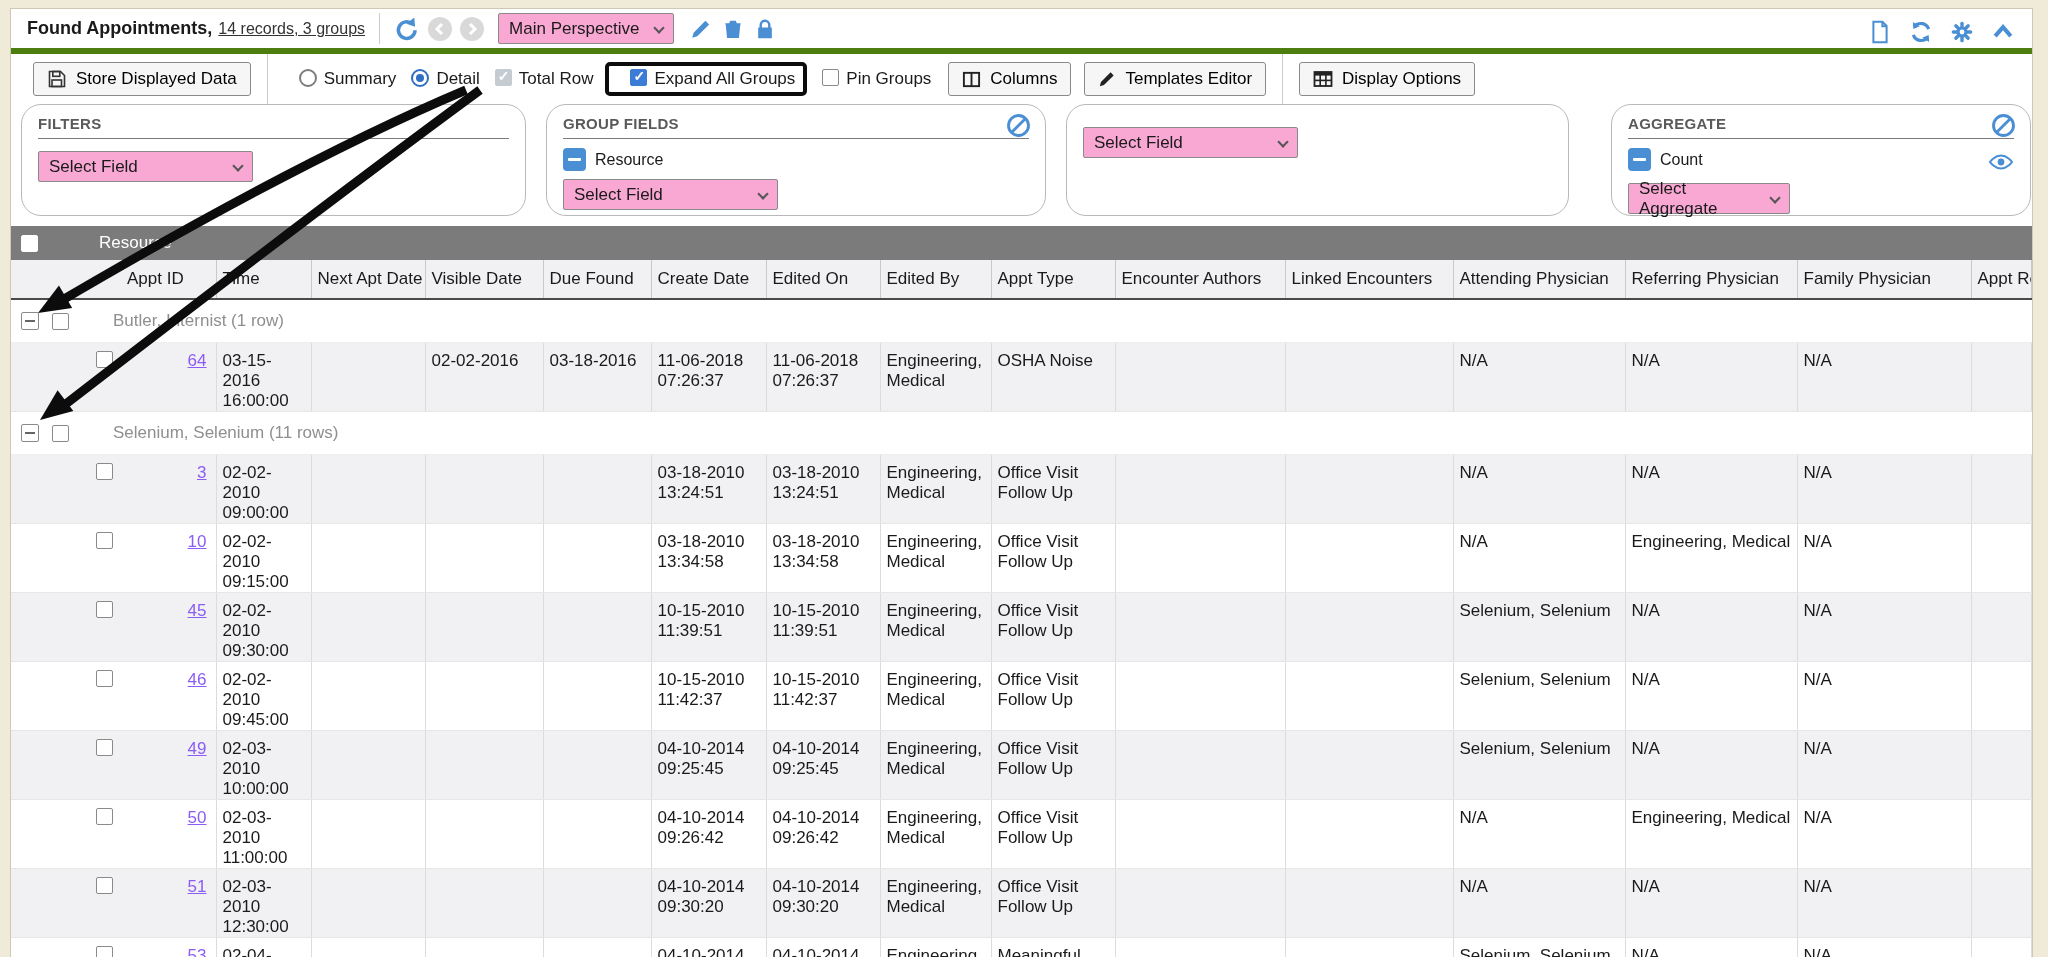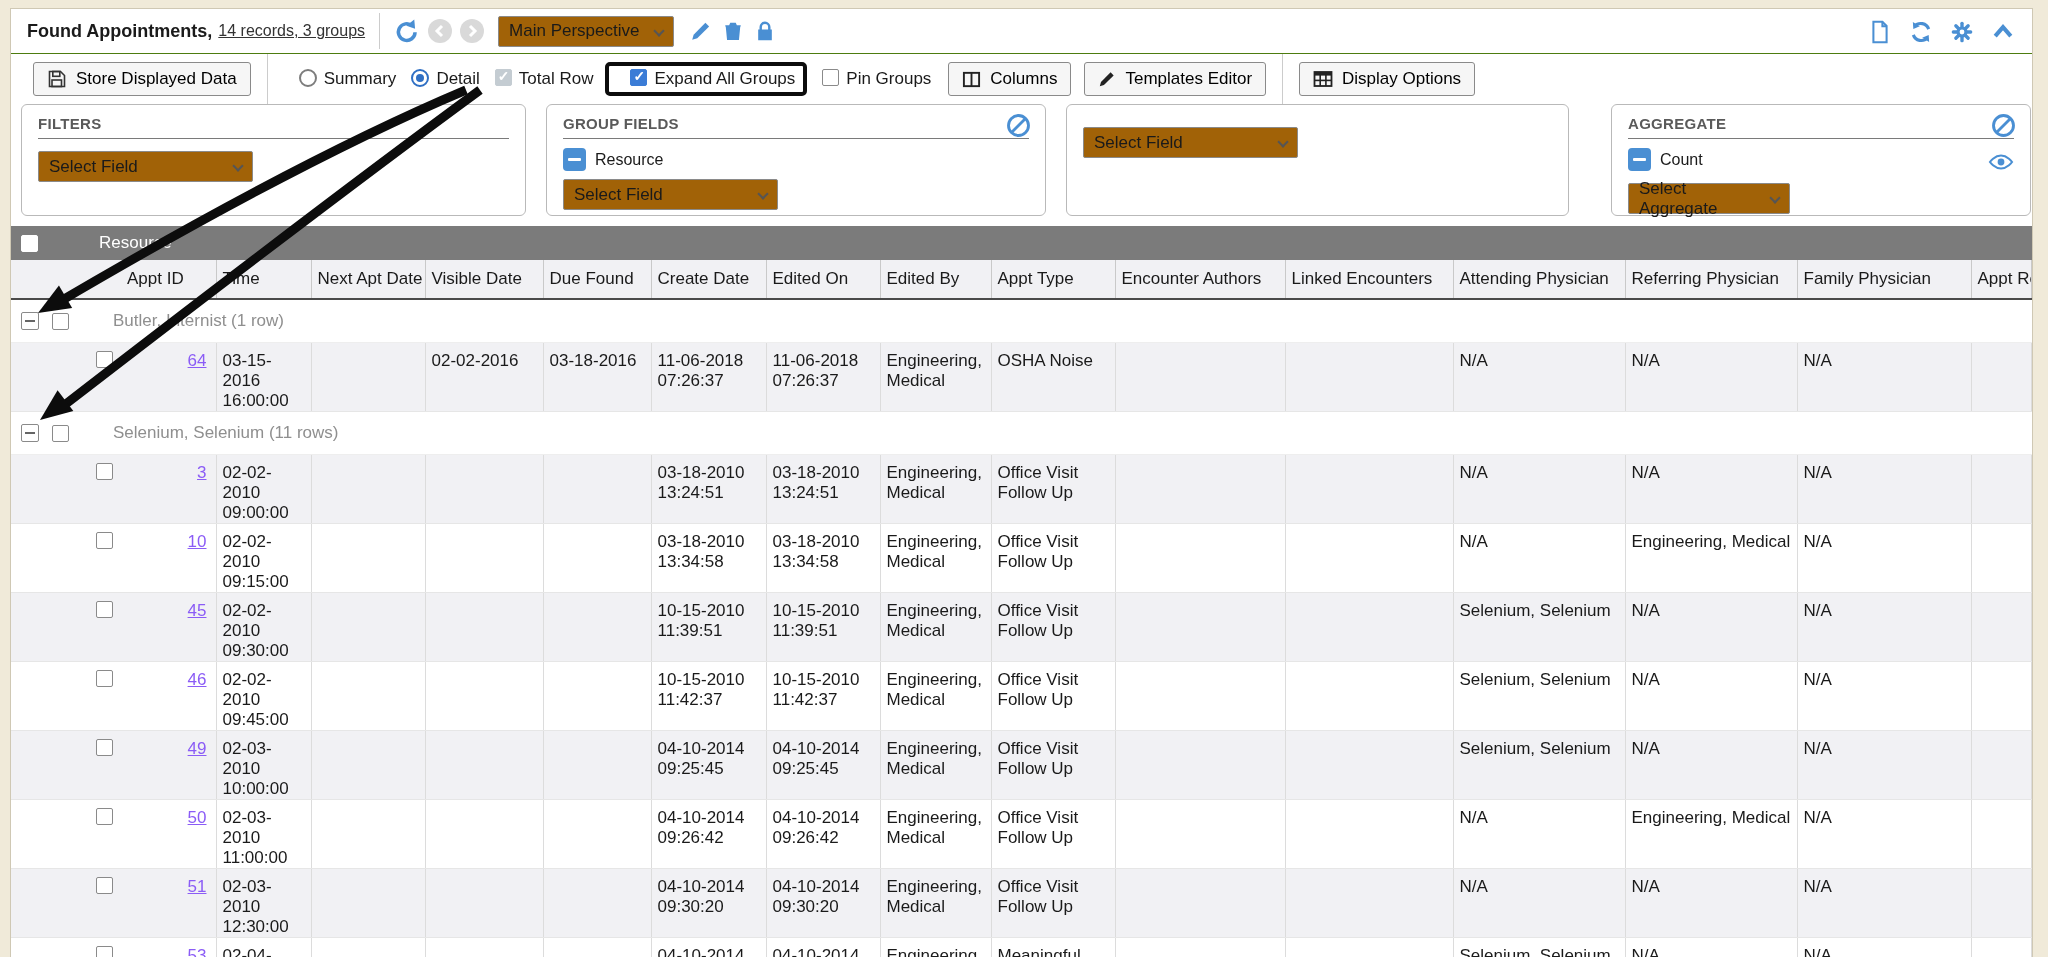--- a/index.html
+++ b/index.html
@@ -1,49 +1,49 @@
 <!DOCTYPE html>
 <html><head>
 <meta charset="utf-8">
 <style>
   * { box-sizing: border-box; margin: 0; padding: 0; }
   html,body { width:2048px; height:957px; overflow:hidden; }
   body { background:#f0ead9; font-family:"Liberation Sans", sans-serif; color:#1a1a1a; position:relative; }
   #panel { position:absolute; left:10px; top:8px; width:2023px; height:949px; background:#fff; border:1px solid #cfc8b4; border-bottom:none; }
 
   
-  .topbar { height:45px; border-bottom:1px solid #4d7c0f; display:flex; align-items:center; padding:0 16px; position:relative; }
+  .topbar { height:45px; border-bottom:6px solid #4d7c0f; display:flex; align-items:center; padding:0 16px; position:relative; }
   .title-bold { font-weight:bold; font-size:18px; }
   .title-rest { font-size:16px; color:#333; margin-left:6px;text-decoration:underline; }
   .vdiv { width:1px; background:#ccc; align-self:stretch; margin:4px 0; }
   .topbar .vdiv { margin-left:14px; margin-right:14px; }
   .iconbtn { display:inline-flex; align-items:center; justify-content:center; width:26px; height:26px; cursor:pointer; }
   .navcirc { width:24px; height:24px; border-radius:50%; background:#d9d9d9; display:inline-flex; align-items:center; justify-content:center; margin-left:8px; }
-  .select { height:31px; border:1px solid #8a8a8a; border-radius:2px; background:#a16207; display:inline-flex; align-items:center; padding:0 30px 0 10px; font-size:17px; position:relative; }
+  .select { height:31px; border:1px solid #8a8a8a; border-radius:2px; background:#f9a8d4; display:inline-flex; align-items:center; padding:0 30px 0 10px; font-size:17px; position:relative; }
   .select .chev { position:absolute; right:10px; top:10px; width:8px; height:8px; border-right:2px solid #555; border-bottom:2px solid #555; transform:rotate(45deg); }
   .topbar .select { margin-left:14px; width:176px; }
   .topbar-right { position:absolute; right:16px; top:0; height:45px; display:flex; align-items:center; gap:15px; }
 
   
   .toolbar { height:50px; display:flex; align-items:center; padding:0 22px; font-size:17px; }
   .btn { display:inline-flex; align-items:center; gap:9px; height:34px; padding:0 13px; background:#f6f6f6; border:1px solid #8a8a8a; border-radius:3px; font-size:17px; cursor:pointer; white-space:nowrap; }
   .toolbar .vdiv { background:#ccc; margin:0 16px; }
   .ctl { display:inline-flex; align-items:flex-start; gap:7px; margin-left:15px; white-space:nowrap; }
   .radio { width:18px; height:18px; border:2px solid #7d7d7d; border-radius:50%; background:#fff; position:relative; display:inline-block; }
   .radio.sel { border-color:#2f6fc4; }
   .radio.sel::after { content:""; position:absolute; left:3px; top:3px; width:8px; height:8px; border-radius:50%; background:#2f6fc4; }
   .cb { width:17px; height:17px; border:1px solid #8a8a8a; border-radius:2px; background:#fff; display:inline-block; position:relative; flex:none; }
   .cb.ck-blue { background:#3b7cd6; border-color:#3b7cd6; }
   .cb.ck-gray { background:#c4ccd2; border-color:#c4ccd2; }
   .cb.ck-blue::after, .cb.ck-gray::after { content:"✓"; position:absolute; left:2px; top:-2px; color:#fff; font-size:14px; font-weight:bold; }
   .hl-box { display:inline-flex; align-items:center; gap:7px; border:4px solid #0c0c0c; border-radius:5px; padding:3px 8px; margin-left:12px; }
 
   
   .panels { height:112px; display:flex; padding:0; position:relative; }
-  .fpanel { position:absolute; top:0; height:112px; background:#fff; border:1px solid #b9b9b9; border-radius:6px; padding:10px 16px; }
+  .fpanel { position:absolute; top:0; height:112px; background:#fff; border:1px solid #b9b9b9; border-radius:20px; padding:10px 16px; }
   .fpanel h3 { font-size:15px; color:#5a5a5a; letter-spacing:.3px; border-bottom:1px solid #7a7a7a; padding-bottom:6px; font-weight:bold; }
   .fpanel .select { margin-top:12px; width:215px; }
   .field-row { display:flex; align-items:center; gap:9px; margin-top:9px; font-size:16px; }
   .chip-minus { width:23px; height:23px; background:#4a8fd3; border-radius:4px; position:relative; flex:none; cursor:pointer; }
   .chip-minus::after { content:""; position:absolute; left:5px; top:10px; width:13px; height:3px; background:#fff; border-radius:1px; }
   .slash-ic { position:absolute; top:8px; right:14px; }
   .eye-ic { position:absolute; top:46px; right:16px; }
   #p-filters { left:10px;  width:505px; }
   #p-group   { left:535px; width:500px; }
   #p-pivot   { left:1055px;width:503px; }

